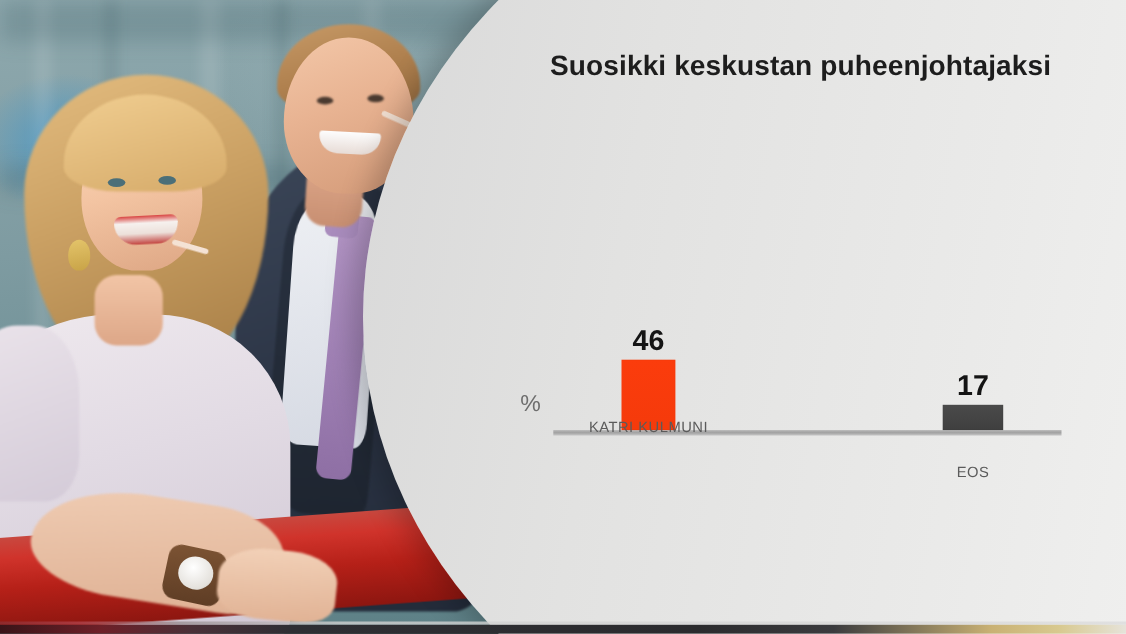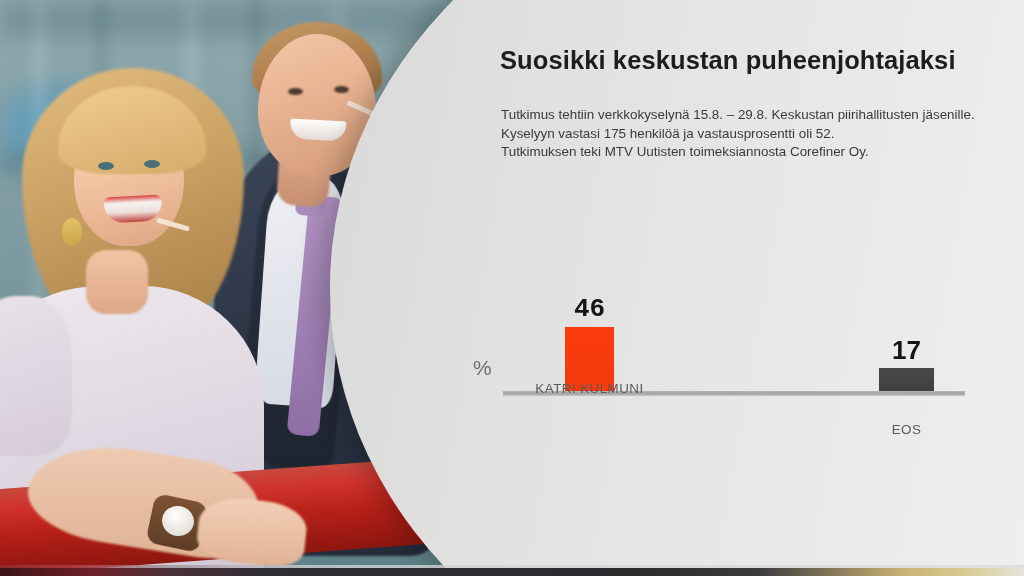--- a/index.html
+++ b/index.html
@@ -290,37 +290,34 @@
     <div id="w-hand"></div>
 
     <div id="photo-soft"></div>
   </div>
 
   <div id="panel"></div>
 
   <div id="panel-inner">
 
     <div id="title">Suosikki keskustan puheenjohtajaksi</div>
-    <div id="subtitle">Tutkimus tehtiin verkkokyselynä 15.8. – 29.8. Keskustan piirihallitusten jäsenille.
-Kyselyyn vastasi 175 henkilöä ja vastausprosentti oli 52.
-Tutkimuksen teki MTV Uutisten toimeksiannosta Corefiner Oy.</div>
 
     <div id="chart">
 
       <div id="pct">%</div>
       <div id="baseline"></div>
 
       <div class="bar red" style="left:95px;width:49px;height:64px;">
-        <div class="val" style="top:-33px;font-family:Liberation Mono, monospace;">46</div>
+        <div class="val" style="top:-33px;">46</div>
         <div class="col" style="height:64px;"></div>
         <div class="cat">KATRI KULMUNI</div>
       </div>
 
 
-      <div class="bar grey" style="left:409px;width:55px;height:23px;">
+      <div class="bar grey" style="left:387px;width:55px;height:23px;">
         <div class="val" style="top:-33px;">17</div>
         <div class="col" style="height:23px;"></div>
         <div class="cat">EOS</div>
       </div>
 
     </div>
   </div>
 
   <div id="bottom-strip2"></div>
   <div id="bottom-strip"></div>

